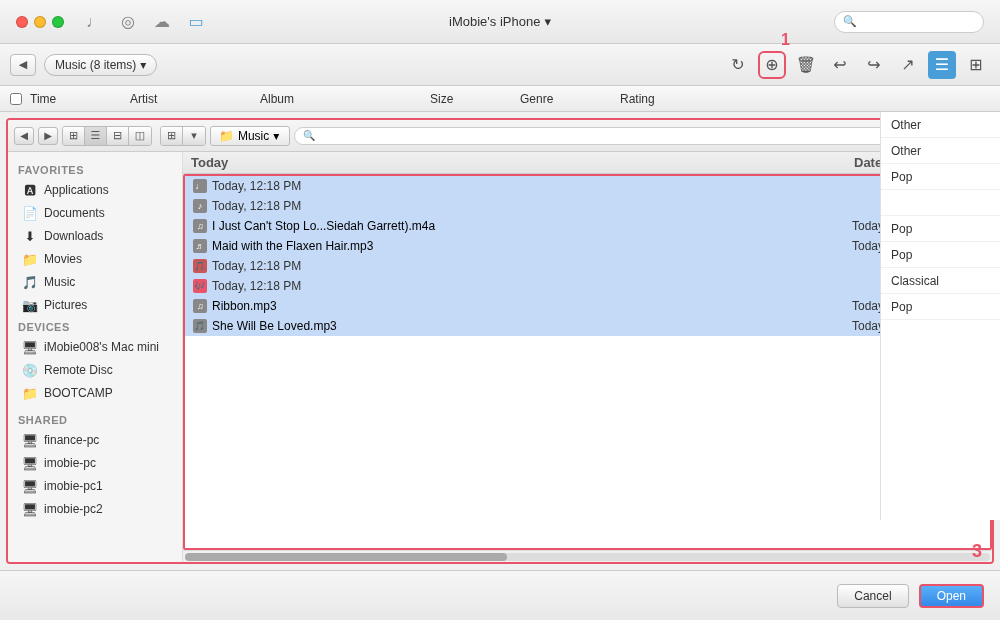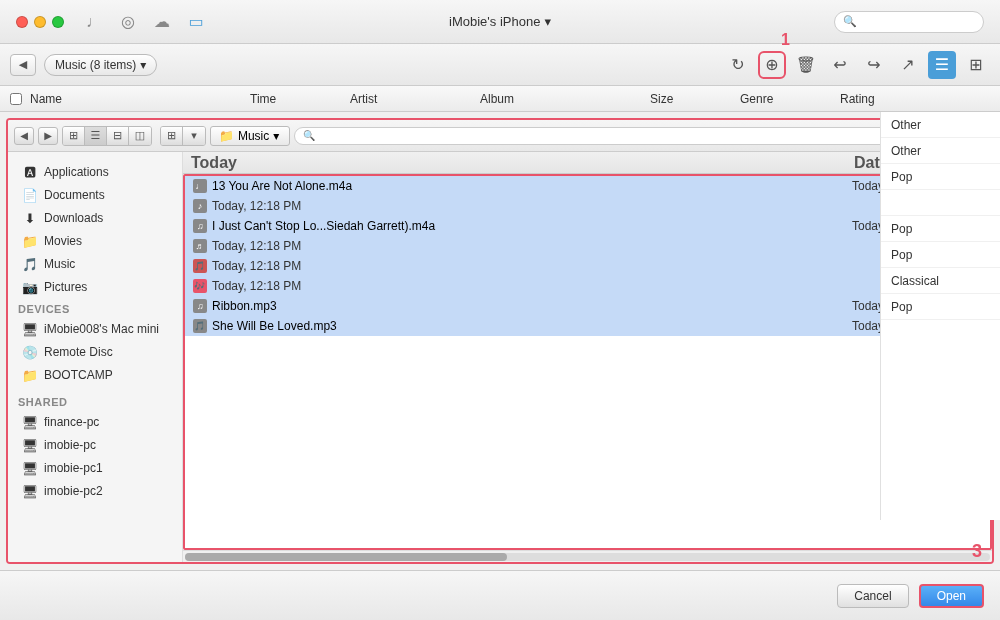--- a/index.html
+++ b/index.html
@@ -318,21 +318,21 @@
     }
     .file-list-header {
       display: flex;
       align-items: center;
       background: linear-gradient(to bottom, #f0f0f0, #e5e5e5);
       border-bottom: 1px solid #ccc;
       height: 22px;
       padding: 0 8px;
     }
     .file-list-col {
-      font-size: 16px;
+      font-size: 13px;
       color: #555;
       font-weight: 600;
     }
     .flc-name { flex: 1; }
     .flc-date { width: 130px; }
 
     .file-item {
       display: flex;
       align-items: center;
       padding: 2px 8px;
@@ -468,21 +468,20 @@
     <div class="tool-btn" title="Action">↗</div>
     <div class="tool-btn active" title="List View">☰</div>
     <div class="tool-btn" title="Grid View">⊞</div>
   </div>
 </div>
 
 <div class="col-headers">
   <div class="col-check">
     <input type="checkbox" style="width: 12px; height: 12px;">
   </div>
-  <div class="col-header col-name">Name</div>
   <div class="col-header col-time">Time</div>
   <div class="col-header col-artist">Artist</div>
   <div class="col-header col-album">Album</div>
   <div class="col-header col-size">Size</div>
   <div class="col-header col-genre">Genre</div>
   <div class="col-header col-rating">Rating</div>
 </div>
 
 <div class="main-content">
 
@@ -513,20 +512,21 @@
         </div>
 
         <div class="fb-search">
           <span style="color:#aaa;font-size:10px;">🔍</span>
         </div>
       </div>
 
       <div class="fb-body">
 
         <div class="sidebar">
+          <div class="sidebar-section-title">FAVORITES</div>
 
           <div class="sidebar-item">
             <div class="sidebar-item-icon">🅰</div>
             <span>Applications</span>
           </div>
           <div class="sidebar-item">
             <div class="sidebar-item-icon">📄</div>
             <span>Documents</span>
           </div>
           <div class="sidebar-item">
@@ -584,34 +584,34 @@
         <div style="flex:1;display:flex;flex-direction:column;overflow:hidden;">
           <div class="file-list-header">
             <div class="file-list-col flc-name" style="display:flex;align-items:center;gap:4px;">Today</div>
             <div class="file-list-col flc-date">Date Modified</div>
           </div>
 
           <div class="file-list" id="file-list-container" style="border: 2px solid #e8536a; border-radius:2px; position:relative;">
 
           <div class="file-item file-item-selected" style="background: rgb(224, 236, 255);">
       <div class="file-icon" style="background:#888;width:14px;height:14px;border-radius:2px;display:flex;align-items:center;justify-content:center;font-size:9px;color:white;margin-right:5px;">♩</div>
-      <div class="file-name">13 You Are Not Alone.m4a</div>
       <div class="file-date">Today, 12:18 PM</div>
     </div>
               <div class="file-item file-item-selected" style="background: rgb(220, 231, 248);">
       <div class="file-icon" style="background:#888;width:14px;height:14px;border-radius:2px;display:flex;align-items:center;justify-content:center;font-size:9px;color:white;margin-right:5px;">♪</div>
       <div class="file-date">Today, 12:18 PM</div>
     </div>
               <div class="file-item file-item-selected" style="background: rgb(224, 236, 255);">
       <div class="file-icon" style="background:#888;width:14px;height:14px;border-radius:2px;display:flex;align-items:center;justify-content:center;font-size:9px;color:white;margin-right:5px;">♫</div>
       <div class="file-name">I Just Can't Stop Lo...Siedah Garrett).m4a</div>
       <div class="file-date">Today, 12:18 PM</div>
     </div>
               <div class="file-item file-item-selected" style="background: rgb(220, 231, 248);">
       <div class="file-icon" style="background:#888;width:14px;height:14px;border-radius:2px;display:flex;align-items:center;justify-content:center;font-size:9px;color:white;margin-right:5px;">♬</div>
+      <div class="file-name">Maid with the Flaxen Hair.mp3</div>
       <div class="file-date">Today, 12:18 PM</div>
     </div>
               <div class="file-item file-item-selected" style="background: rgb(224, 236, 255);">
       <div class="file-icon" style="background:#c55;width:14px;height:14px;border-radius:2px;display:flex;align-items:center;justify-content:center;font-size:9px;color:white;margin-right:5px;">🎵</div>
       <div class="file-date">Today, 12:18 PM</div>
     </div>
               <div class="file-item file-item-selected" style="background: rgb(220, 231, 248);">
       <div class="file-icon" style="background:#e8536a;width:14px;height:14px;border-radius:2px;display:flex;align-items:center;justify-content:center;font-size:9px;color:white;margin-right:5px;">🎶</div>
       <div class="file-date">Today, 12:18 PM</div>
     </div>

